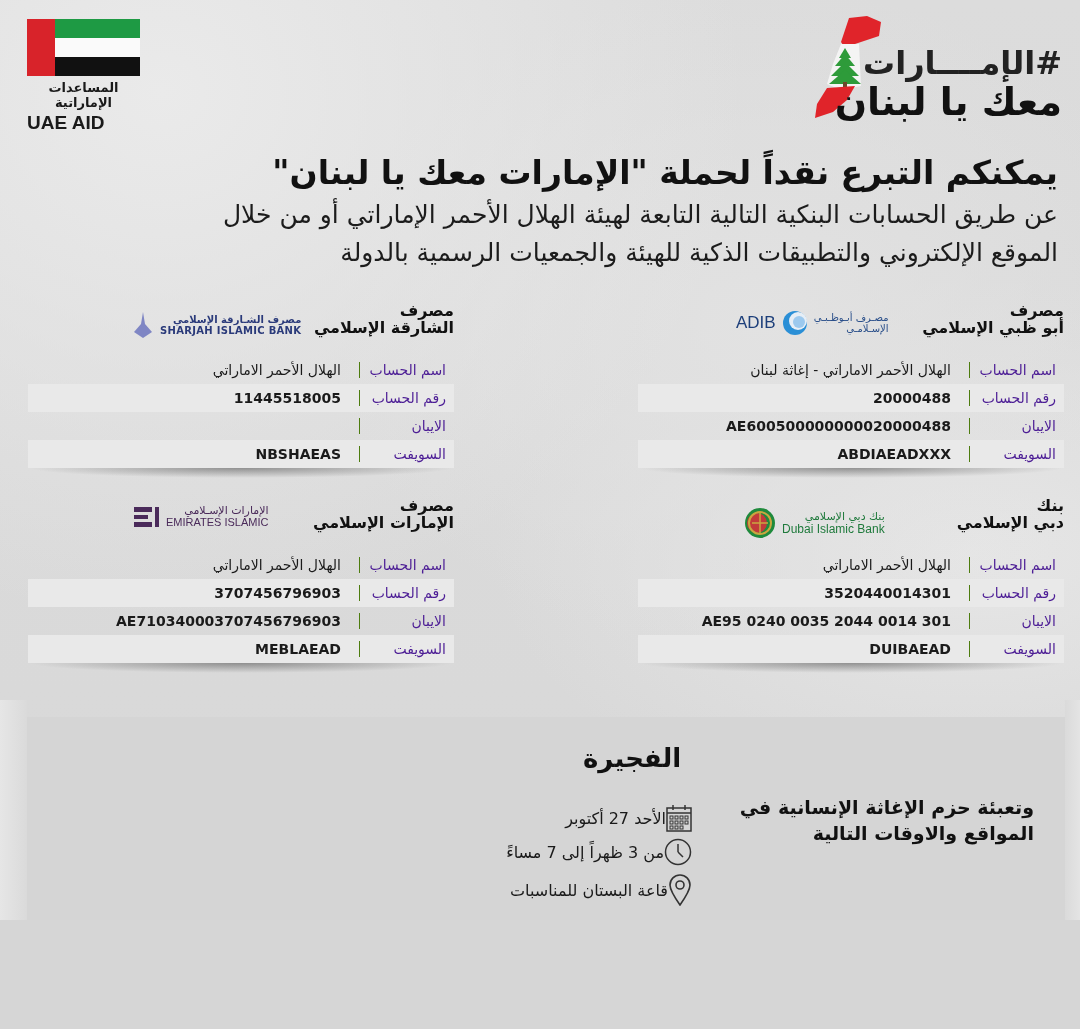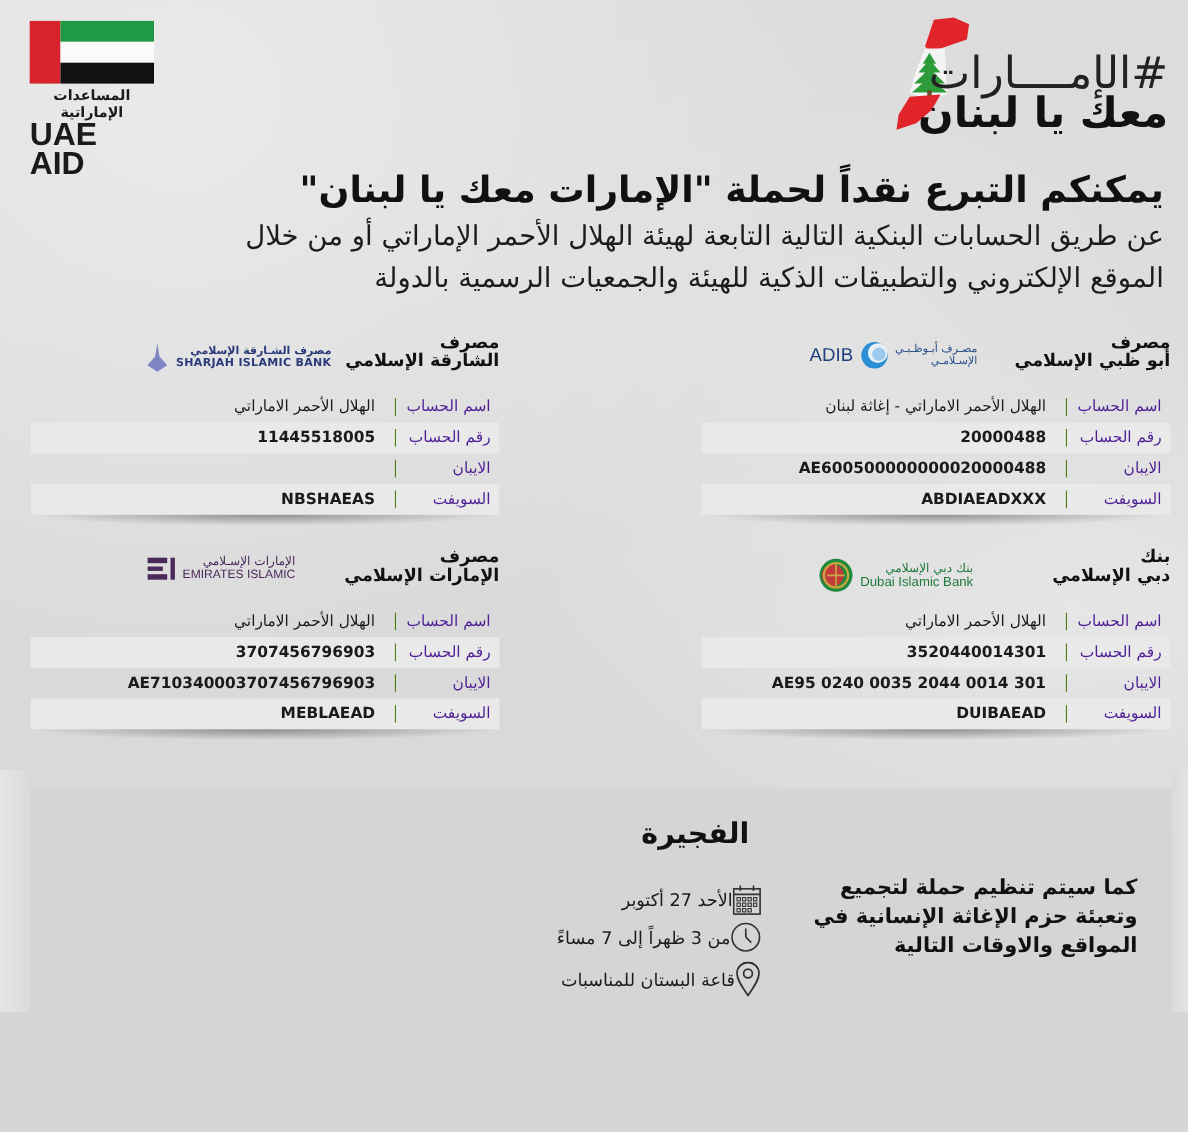--- a/index.html
+++ b/index.html
@@ -28,26 +28,26 @@
       background: linear-gradient(90deg,#dadada,#e4e4e4); }
 
     
     .uae-logo { position: absolute; left: 27px; top: 19px; width: 113px; }
     .flag { position: relative; width: 113px; height: 57px; }
     .flag .red { position:absolute; left:0; top:0; width:28px; height:57px; background:#d8232a; }
     .flag .green { position:absolute; left:28px; top:0; width:85px; height:19px; background:#1e9a44; }
     .flag .white { position:absolute; left:28px; top:19px; width:85px; height:19px; background:#fafafa; }
     .flag .black { position:absolute; left:28px; top:38px; width:85px; height:19px; background:#111; }
     .uae-ar { font-family: "DejaVu Sans", sans-serif; font-weight: bold; font-size: 13px; text-align: center; margin-top: 4px; direction: rtl; color:#1a1a1a; }
-    .uae-en { font-family: "Liberation Sans", sans-serif; font-weight: bold; font-size: 29px; letter-spacing: 0px; line-height: 26px; color:#1a1a1a; }
+    .uae-en { font-family: "Liberation Sans", sans-serif; font-weight: bold; font-size: 19px; letter-spacing: 0px; line-height: 26px; color:#1a1a1a; }
 
     
     .campaign { position: absolute; right: 18px; top: 14px; width: 265px; height: 110px; }
     .lebanon-map { position: absolute; left: 0; top: 0; width: 90px; height: 110px; }
-    .camp-hash { position: absolute; right: 0; top: 30px; font-size: 40px; font-weight: normal; direction: rtl; color:#222; letter-spacing: 1px; }
+    .camp-hash { position: absolute; right: 0; top: 30px; font-size: 32px; font-weight: bold; direction: rtl; color:#222; letter-spacing: 1px; }
     .camp-main { position: absolute; right: 0; top: 66px; font-size: 38px; font-weight: bold; direction: rtl; color:#111; }
 
     
     .headline { position: absolute; right: 22px; top: 150px; width: 960px; text-align: right; direction: rtl; }
     .headline h1 { font-size: 33px; font-weight: bold; color: #111; line-height: 46px; }
     .headline p { font-size: 25px; color: #1c1c1c; line-height: 38px; }
 
     
     .card { position: absolute; width: 426px; direction: rtl; }
     .card-head { position: relative; height: 54px; }
@@ -314,16 +314,15 @@
 
 <div class="event-item place">
   <svg width="24" height="32" viewBox="0 0 24 32">
     <path d="M12 31 C5 21 2 16 2 11 A10 10 0 0 1 22 11 C22 16 19 21 12 31 Z" fill="none" stroke="#333" stroke-width="1.6"></path>
     <circle cx="12" cy="11" r="4" fill="none" stroke="#333" stroke-width="1.6"></circle>
   </svg>
   <span class="txt">قاعة البستان للمناسبات</span>
 </div>
 
 <div class="note">
-  <div>كما سيتم تنظيم حملة لتجميع</div>
   <div>وتعبئة حزم الإغاثة الإنسانية في</div>
   <div>المواقع والاوقات التالية</div>
 </div>
 
 </body></html>

